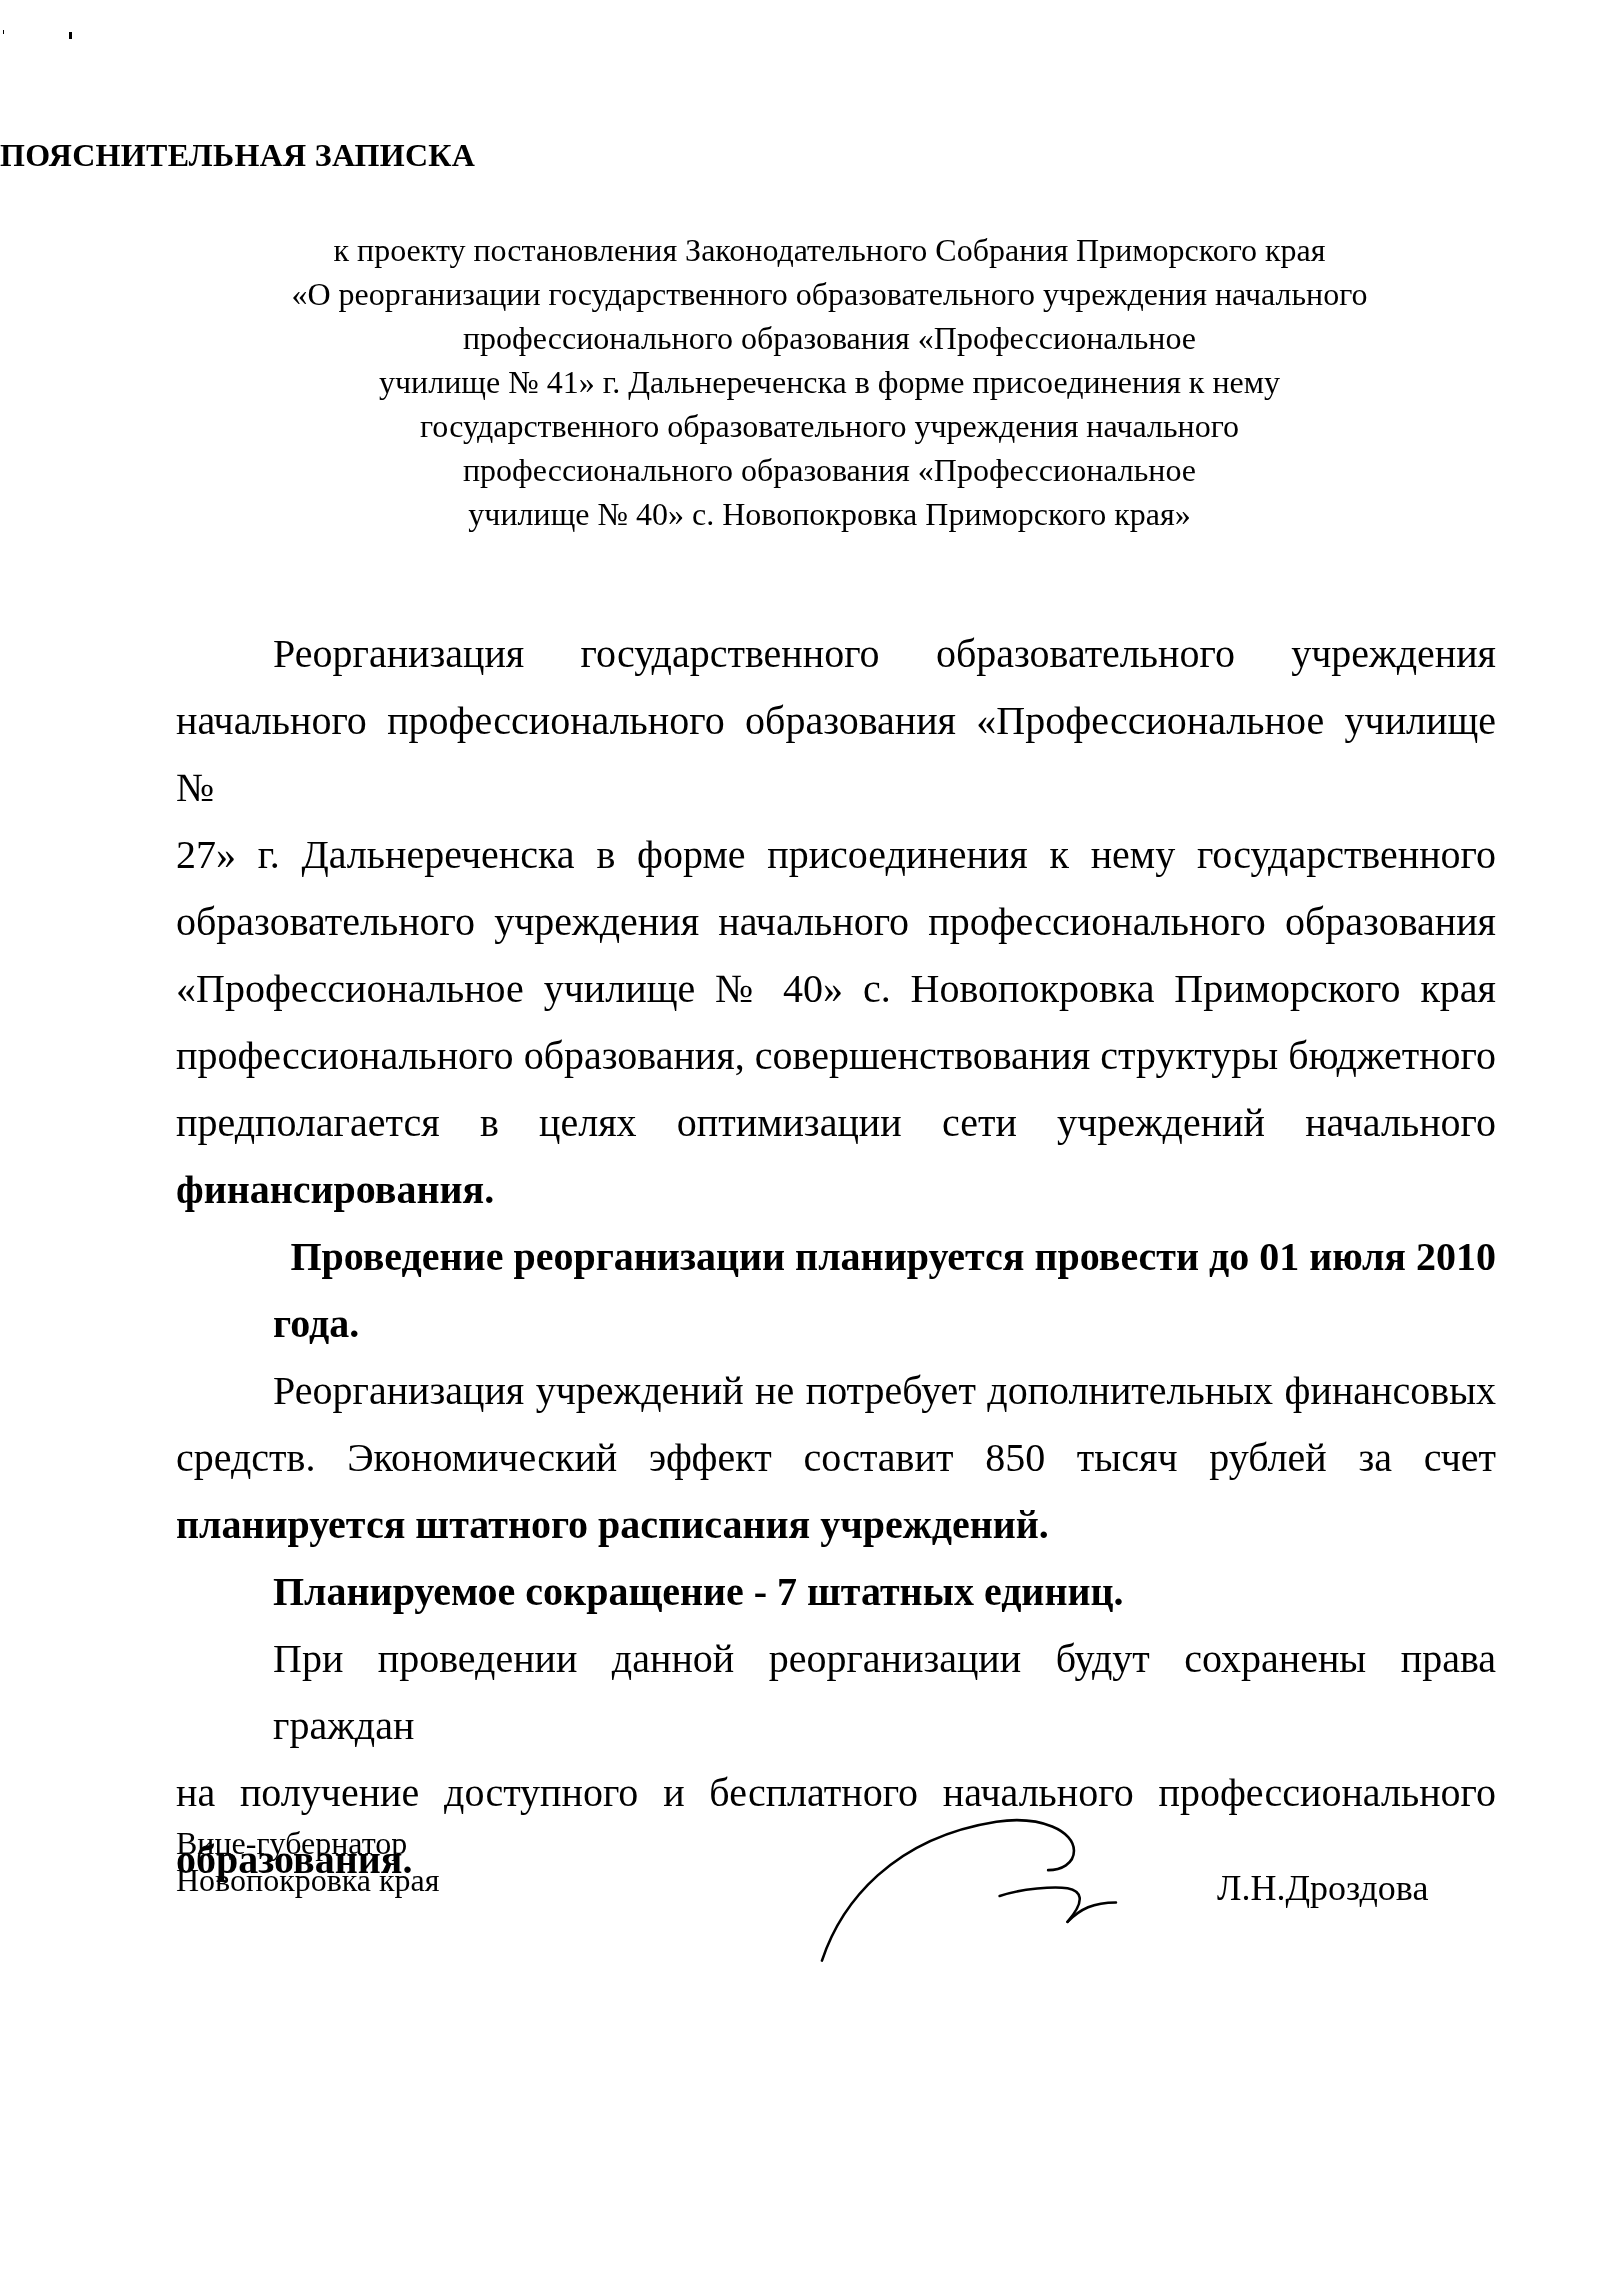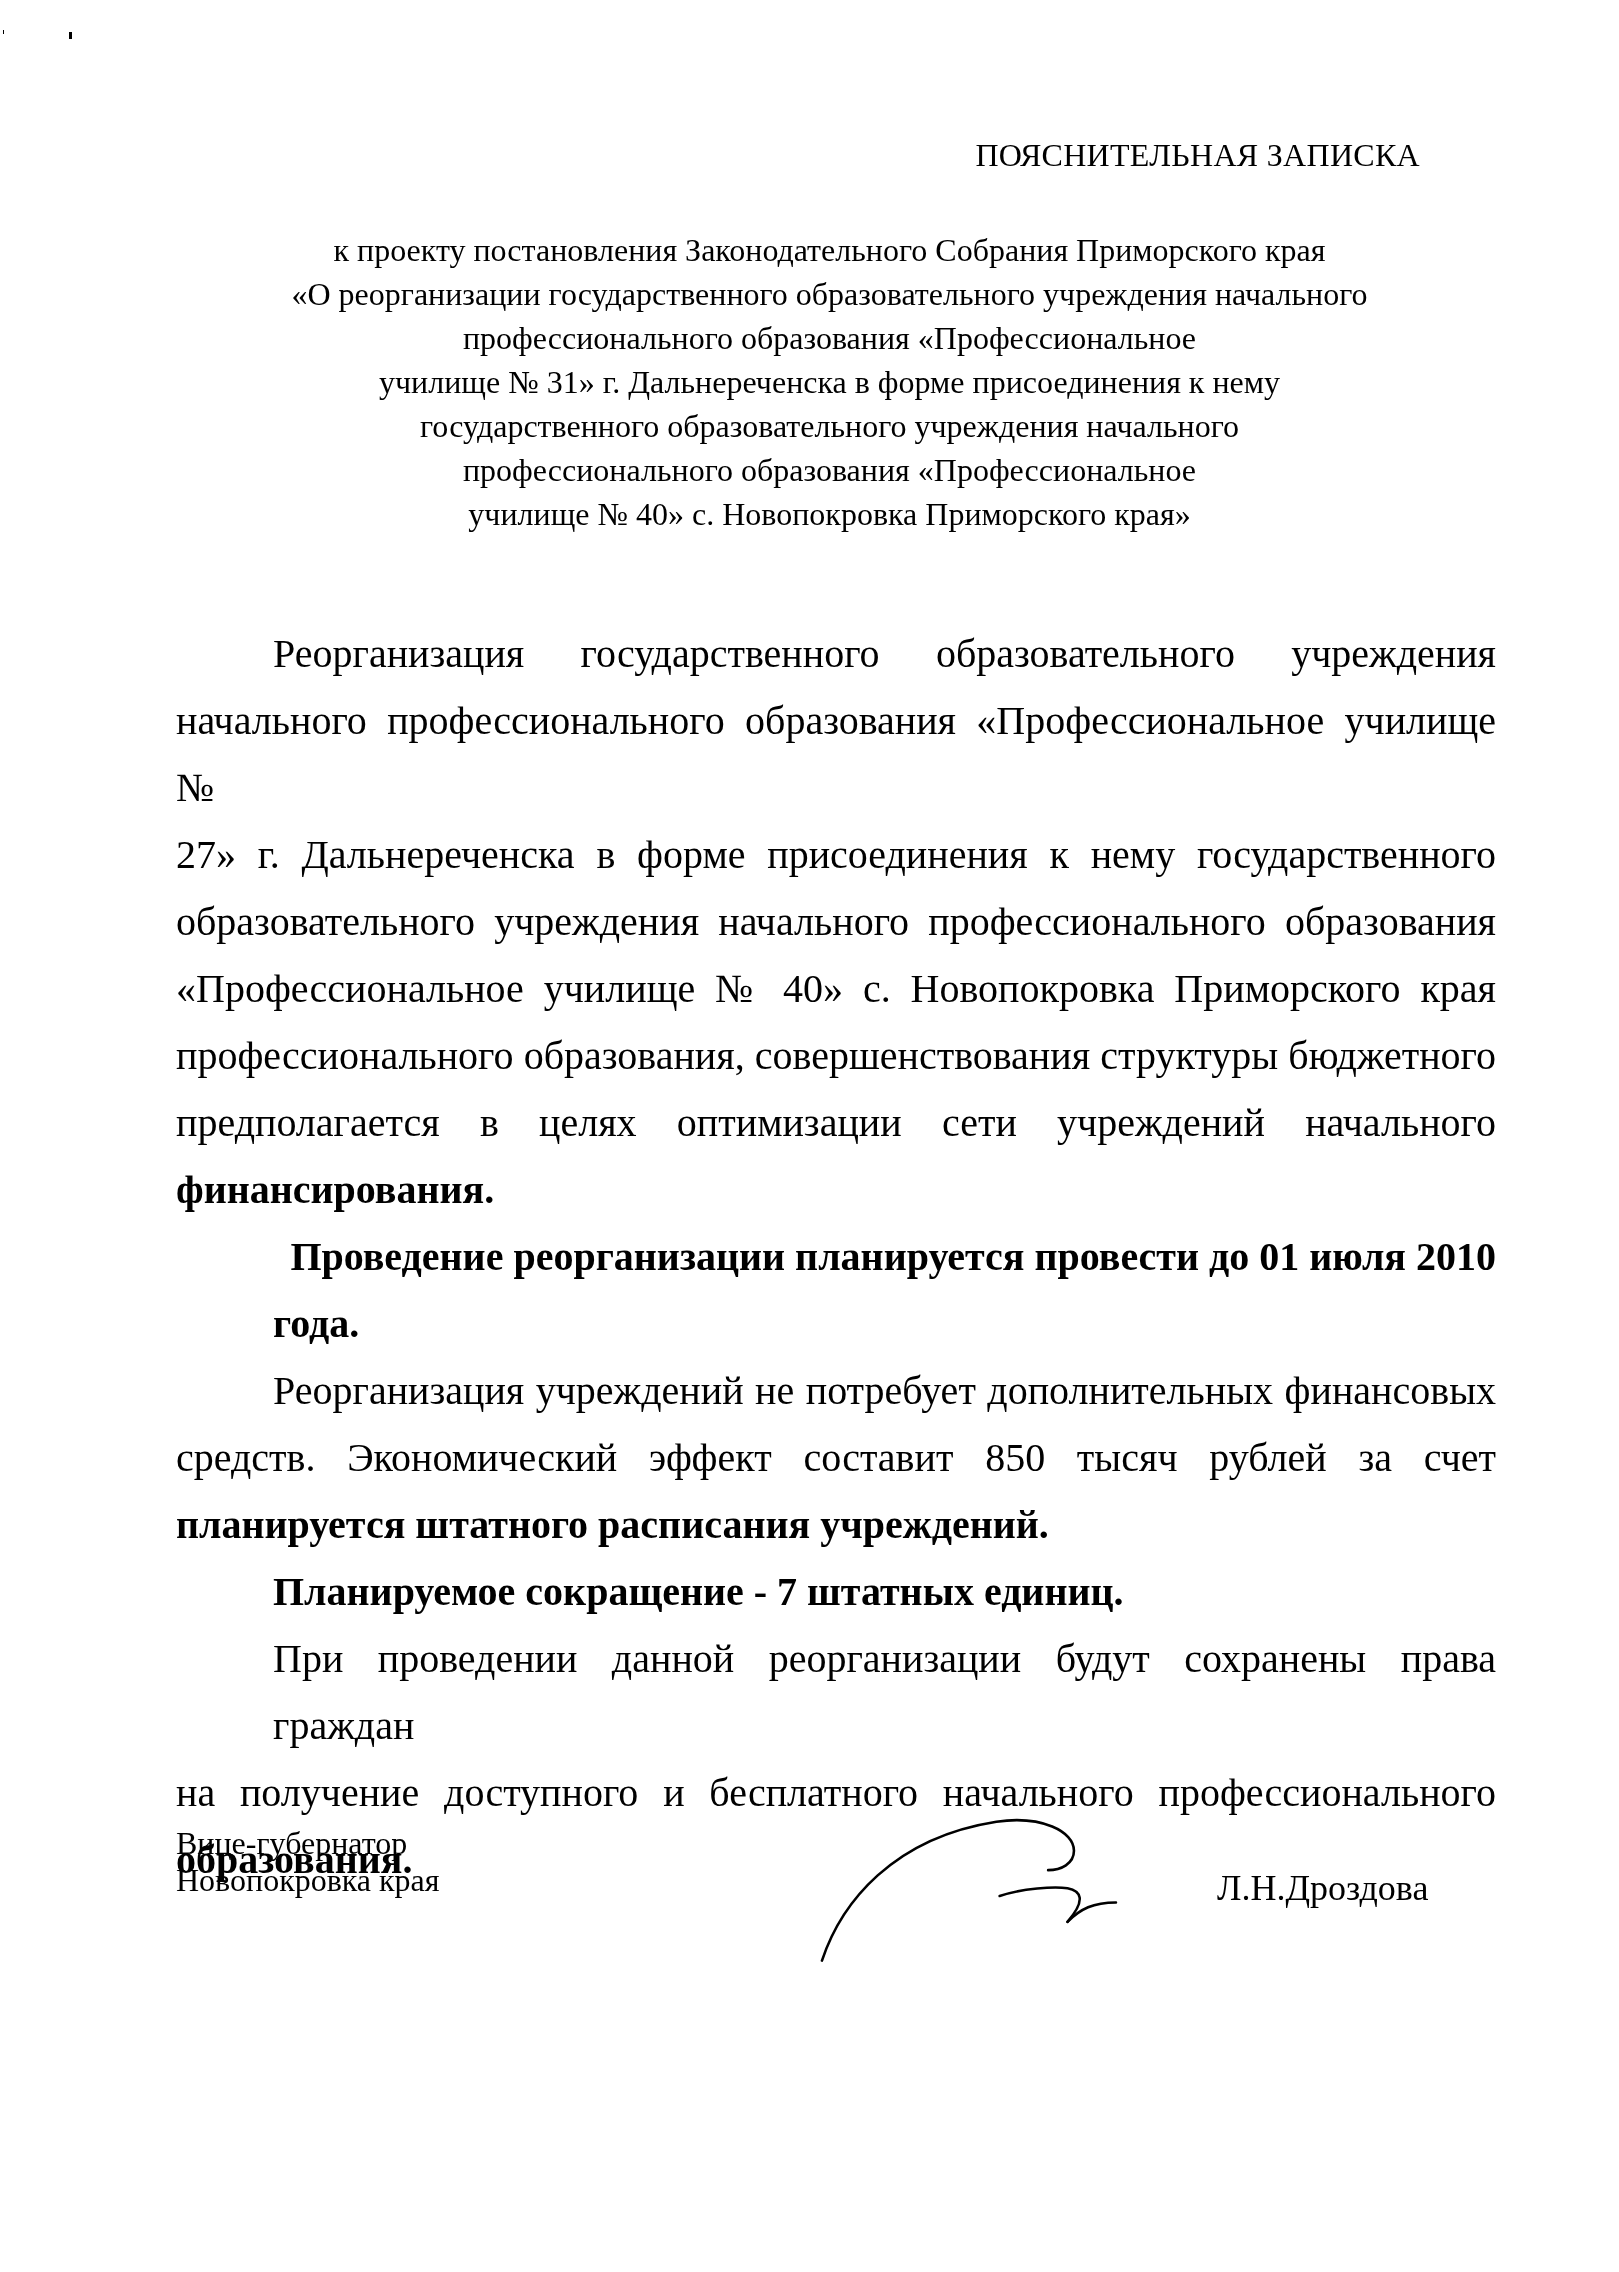--- a/index.html
+++ b/index.html
@@ -1,20 +1,20 @@
 <!DOCTYPE html>
 <html style="font-size:10.4px"><head>
 <meta charset="utf-8">
 <style>
   html, body { margin: 0; padding: 0; background: #ffffff; }
   body { width: 1620px; height: 2273px; position: relative; overflow: hidden;
          font-family: "Liberation Serif", "DejaVu Serif", serif; color: #000; }
   .speck { position: absolute; background: #000; }
-  .title { position: absolute; left: 0; width: 1420px; top: 137px; text-align: right;
-           font-size: 32px; font-weight: normal; letter-spacing: 0.3px; }
+  .title { position: absolute; left: 0; width: 1420px; top: 137px; text-align: left;
+           font-size: 32px; font-weight: bold; letter-spacing: 0.3px; }
   .header-block { position: absolute; left: 150px; width: 1359px; top: 228px; text-align: center;
                   font-size: 32px; line-height: 44px; }
   .header-line { display: block; white-space: nowrap; }
   .body-block { position: absolute; left: 176px; width: 1320px; top: 620px;
                 font-size: 40px; line-height: 67px; }
   .para { margin: 0; text-align: justify; text-align-last: left; }
   .jline { display: block; text-align: justify; text-align-last: justify; white-space: normal; }
   .lastline { display: block; text-align: right; font-weight: bold; }
   .sig-left { position: absolute; left: 176px; top: 1825px; font-size: 32px; line-height: 37px; }
   .sig-name { position: absolute; left: 1217px; top: 1867px; font-size: 36px; }
@@ -25,21 +25,21 @@
 
 <div class="speck" style="left:2.6px;top:30px;width:1.9px;height:3.9px;"></div>
 <div class="speck" style="left:69px;top:32px;width:2.6px;height:6.5px;"></div>
 
 <div class="title">ПОЯСНИТЕЛЬНАЯ ЗАПИСКА</div>
 
 <div class="header-block">
   <span class="header-line">к проекту постановления Законодательного Собрания Приморского края</span>
   <span class="header-line">«О реорганизации государственного образовательного учреждения начального</span>
   <span class="header-line">профессионального образования «Профессиональное</span>
-  <span class="header-line">училище  № 31» г. Дальнереченска в форме присоединения к нему</span>
+  <span class="header-line">училище  № 41» г. Дальнереченска в форме присоединения к нему</span>
   <span class="header-line">государственного образовательного учреждения начального</span>
   <span class="header-line">профессионального образования «Профессиональное</span>
   <span class="header-line">училище № 40» с. Новопокровка Приморского края»</span>
 </div>
 
 <div class="body-block">
   <div class="para">
     <span class="jline" style="padding-left:97px">Реорганизация государственного образовательного учреждения</span>
     <span class="jline">начального профессионального образования «Профессиональное училище №</span>
     <span class="jline">27» г. Дальнереченска в форме присоединения к нему государственного</span>

